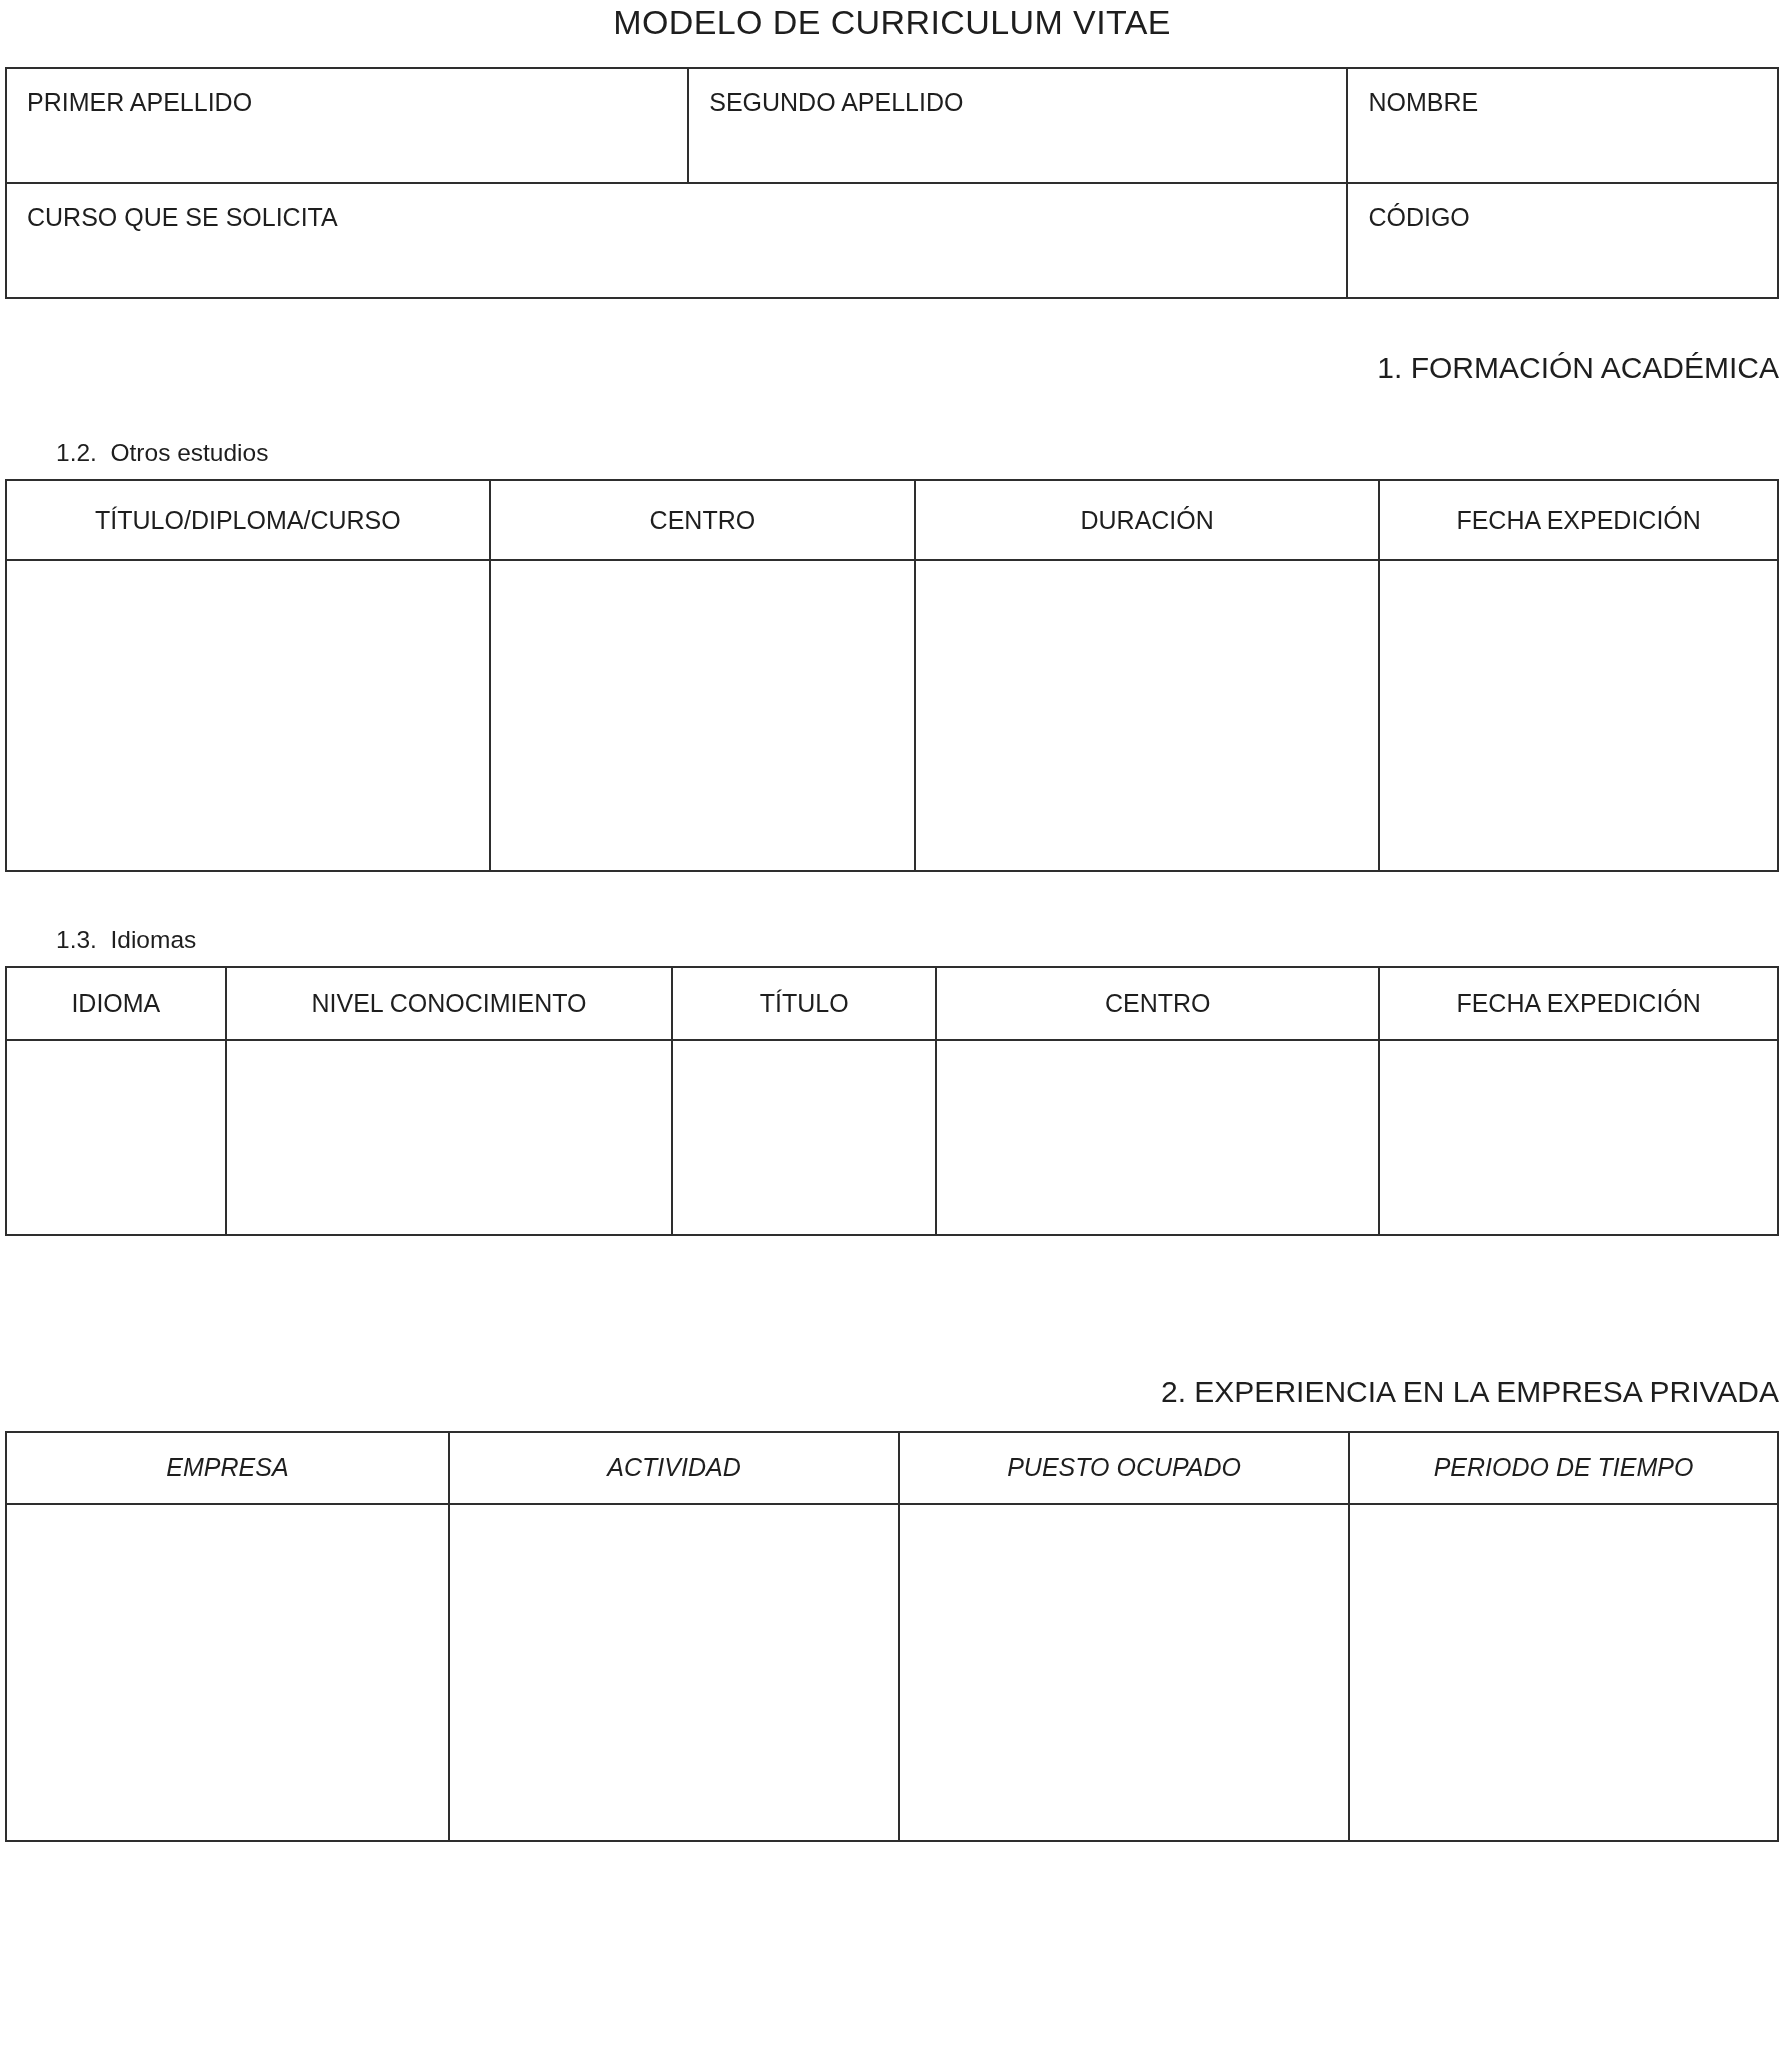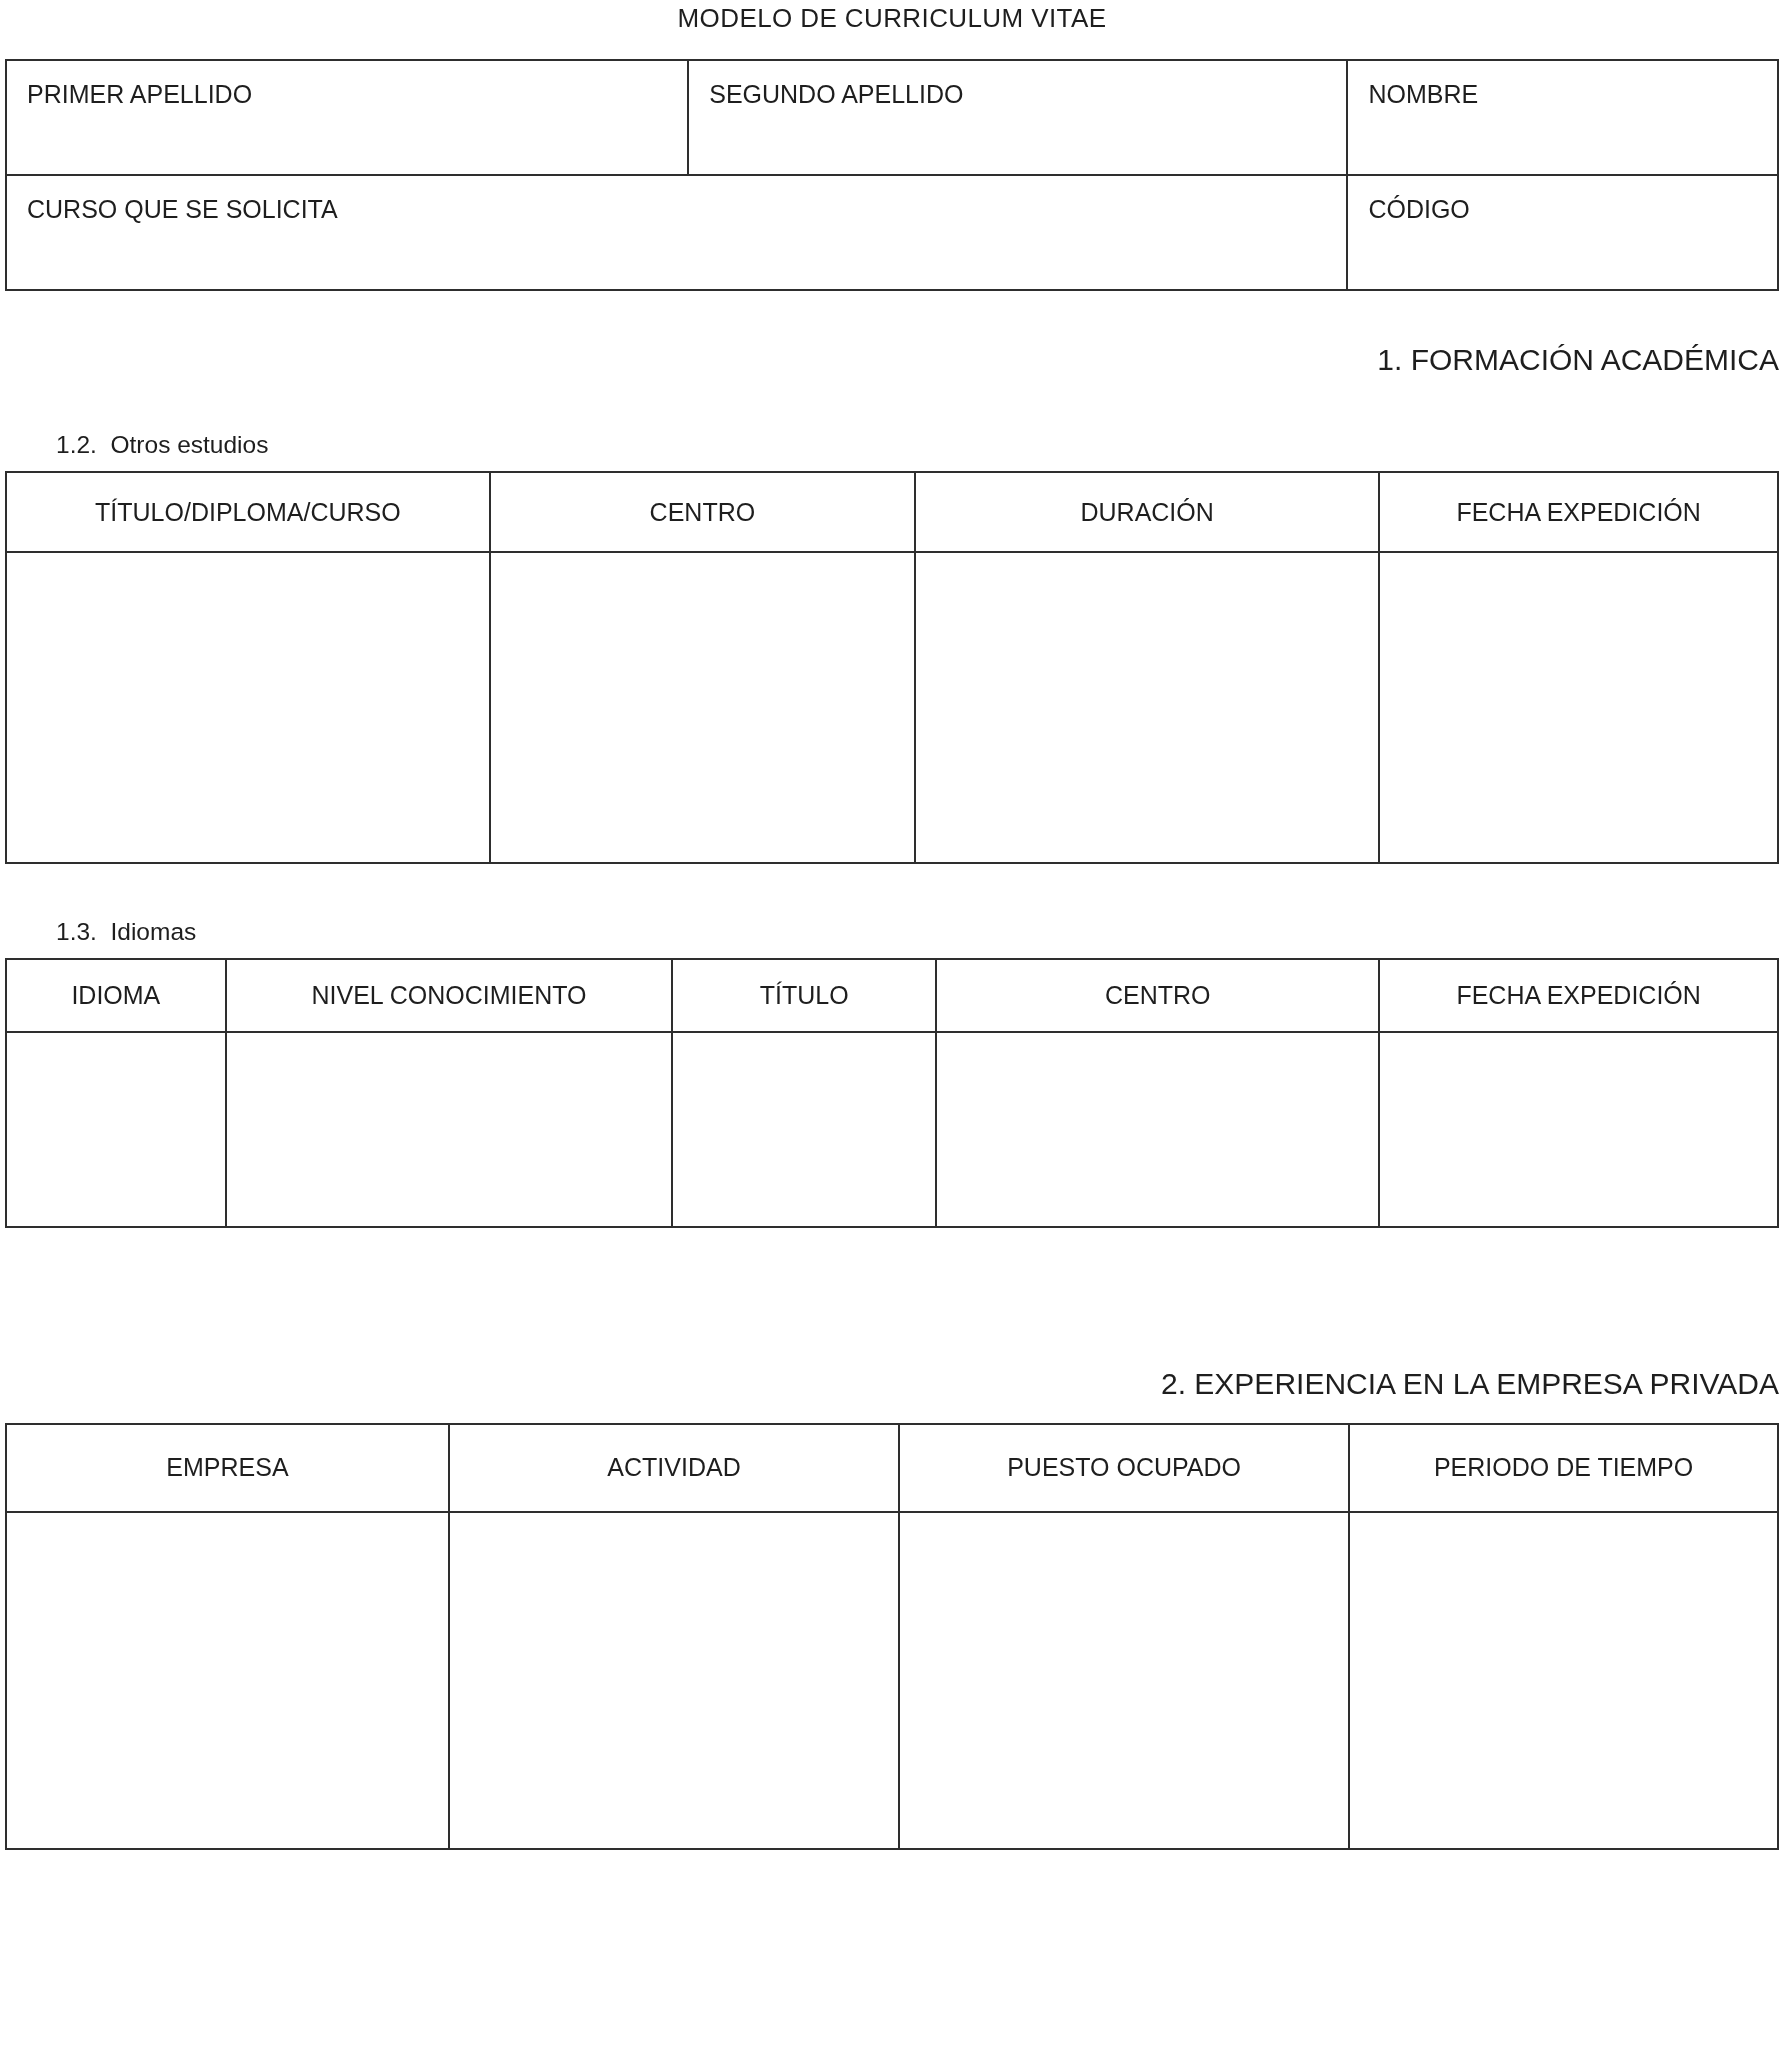--- a/index.html
+++ b/index.html
@@ -9,21 +9,21 @@
     height: 2057px;
     background: #ffffff;
     color: #1e1e1e;
     font-family: "Liberation Sans", sans-serif;
     overflow: hidden;
   }
   .doc { padding: 0 5px; }
 
   .title {
     text-align: center;
-    font-size: 26px;
+    font-size: 34px;
     font-weight: normal;
     letter-spacing: 0.4px;
     margin: 3.4px 0 25px 0;
   }
 
   table {
     width: 100%;
     border-collapse: collapse;
     table-layout: fixed;
   }
@@ -52,21 +52,21 @@
     vertical-align: top;
     padding: 8.4px;
   }
 
   .tbl-uni thead tr   { height: 70px; }
   .tbl-uni tbody tr   { height: 195px; }
   .tbl-otros thead tr { height: 80px; }
   .tbl-otros tbody tr { height: 311px; }
   .tbl-idiomas thead tr { height: 73px; }
   .tbl-idiomas tbody tr { height: 195px; }
-  .tbl-exp thead tr   { height: 88px; }
+  .tbl-exp thead tr   { height: 72px; font-style: italic; }
   .tbl-exp tbody tr   { height: 337px; }
 
   .section-heading {
     font-size: 30px;
     font-weight: normal;
     margin: 0 0 0 1.7px;
     text-align: right;
   }
   .heading-1 { margin-top: 52px; }
   .heading-2 { margin-top: 139px; margin-bottom: 22px; }

